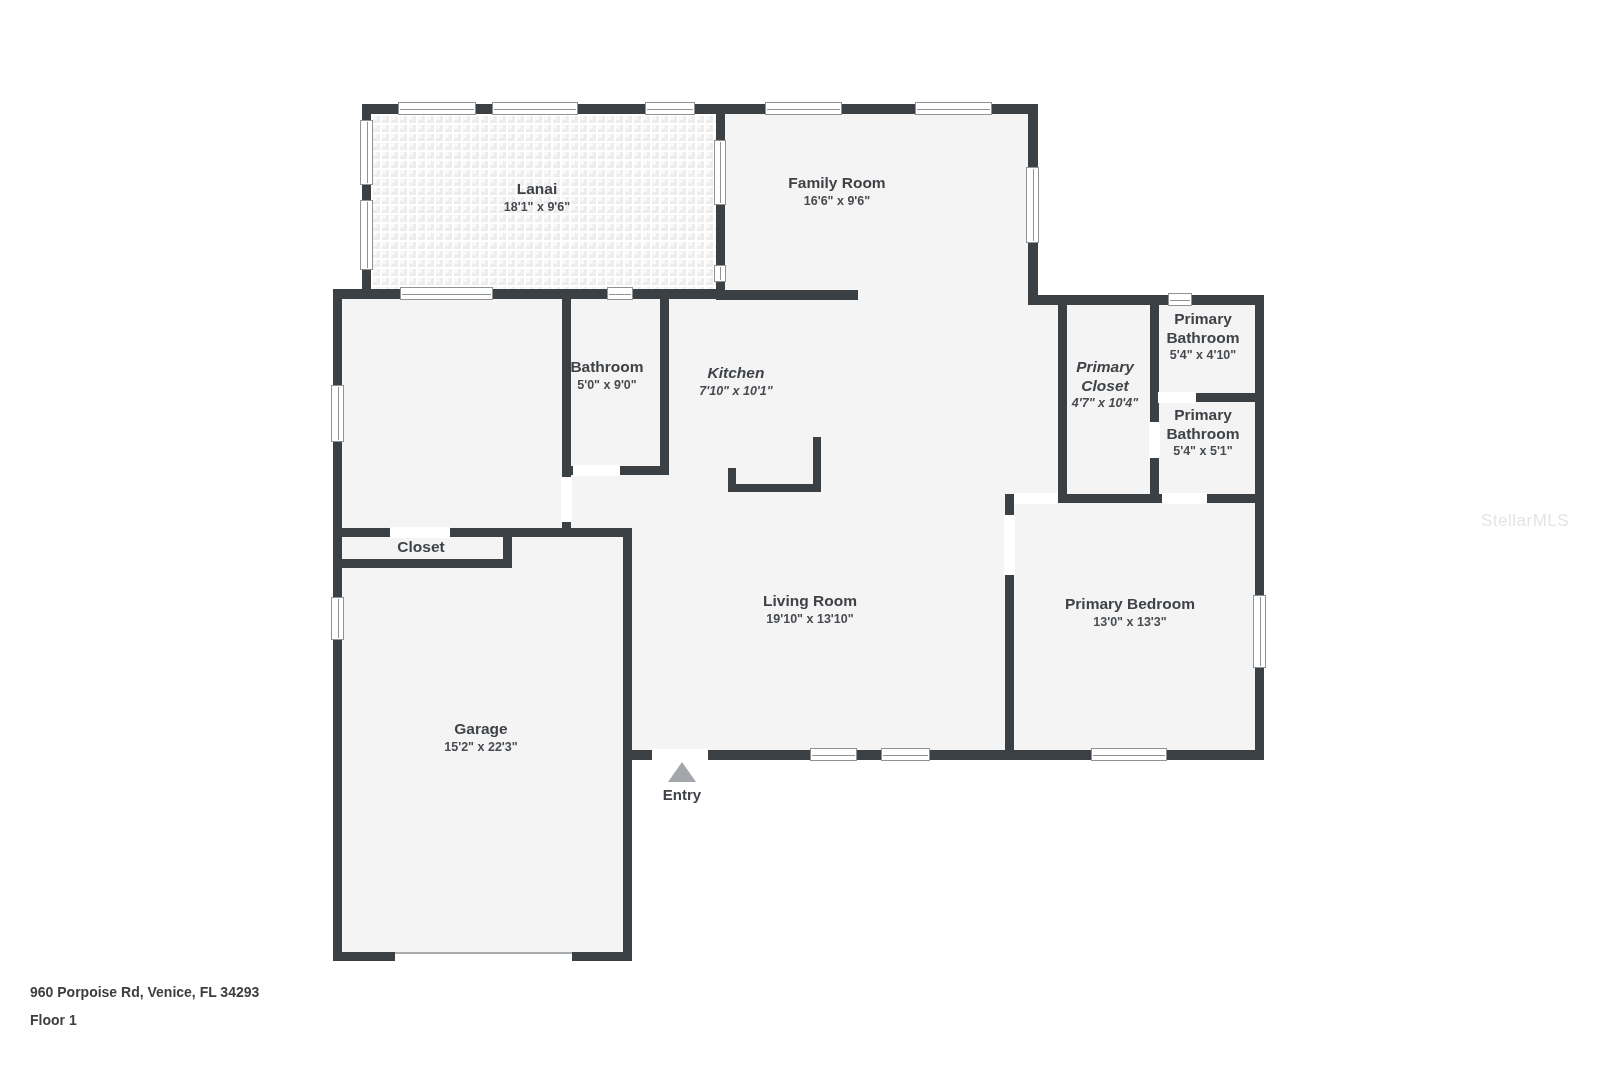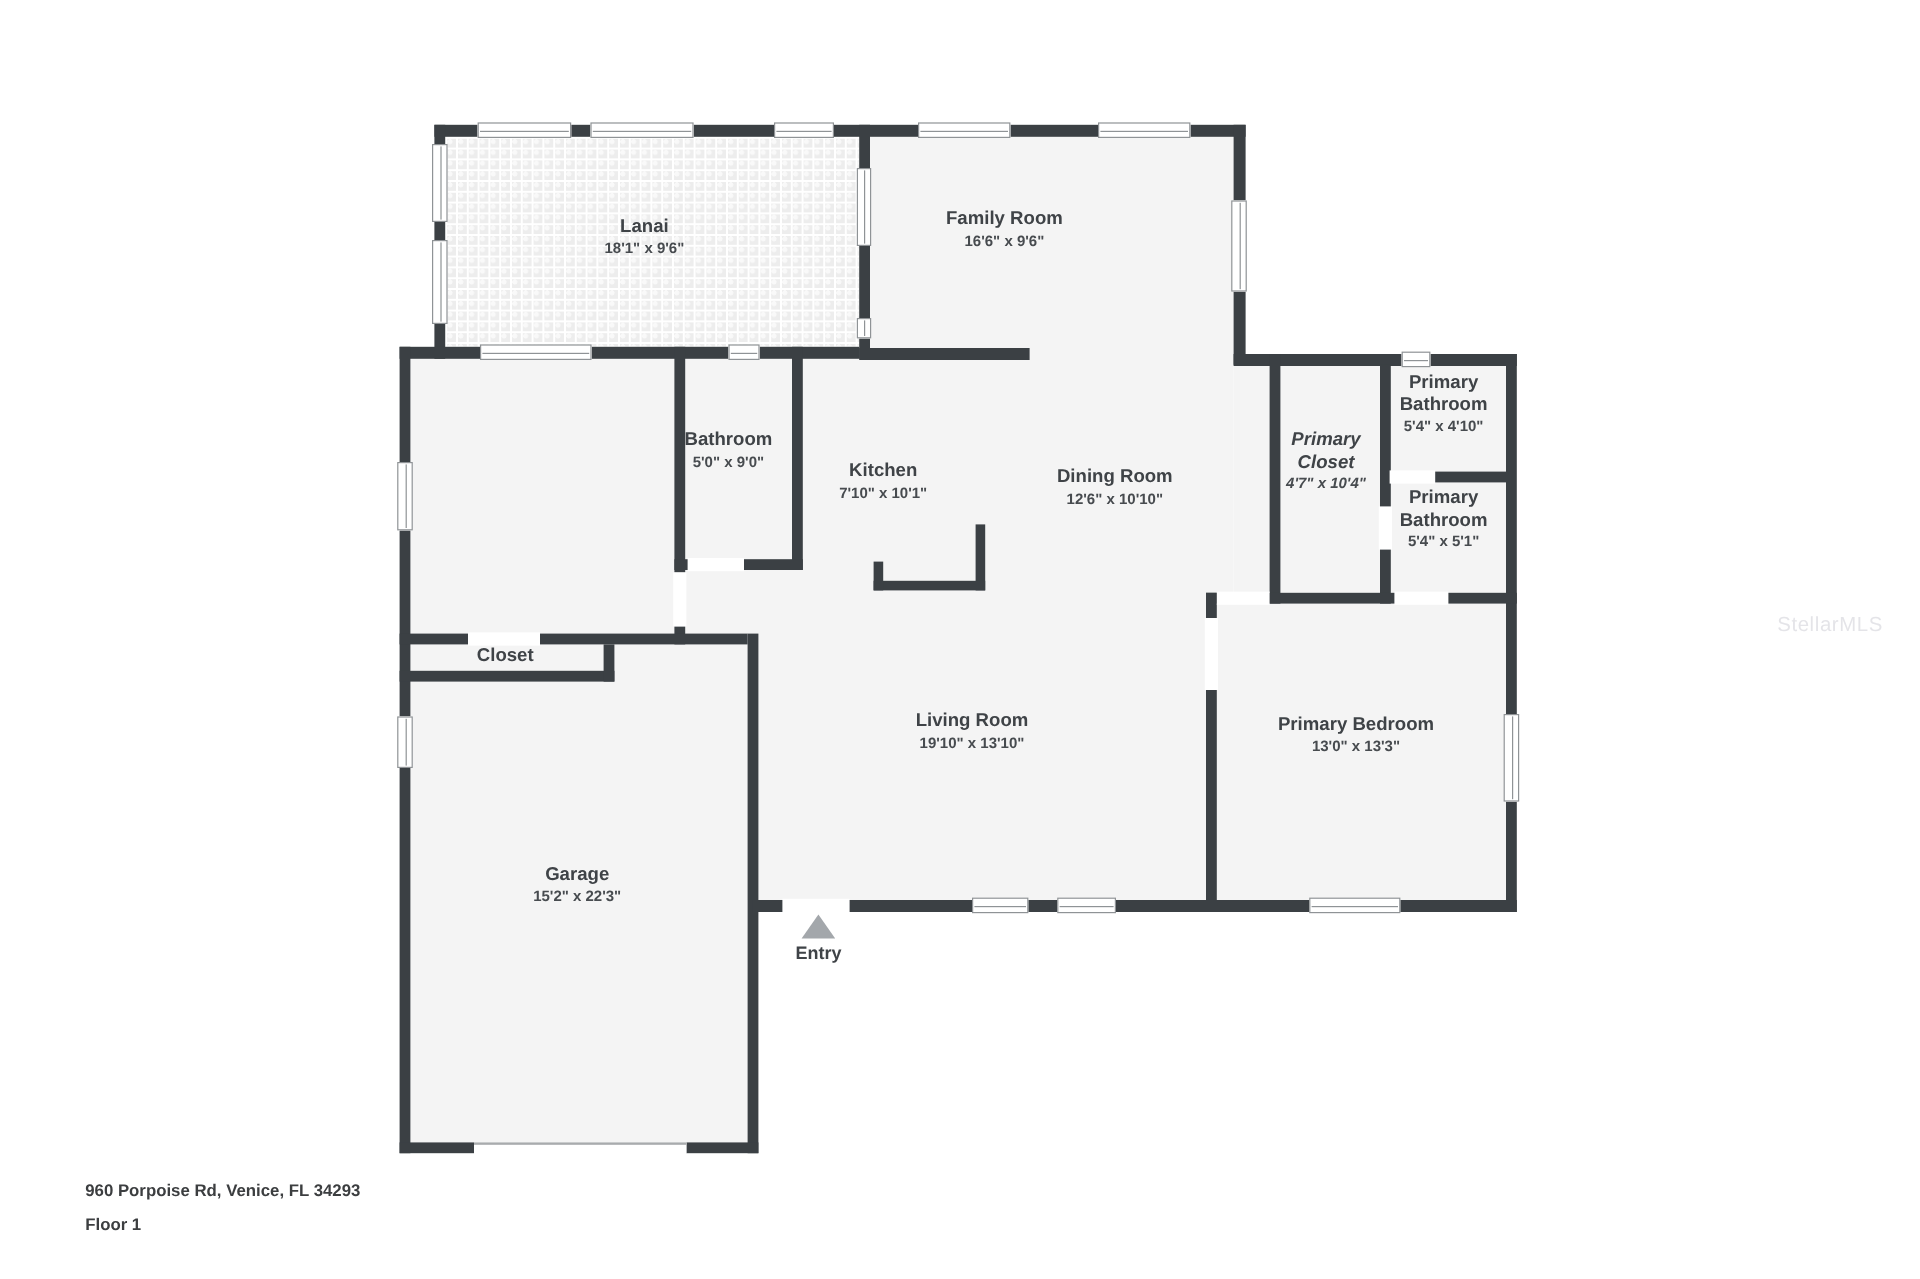--- a/index.html
+++ b/index.html
@@ -18,21 +18,21 @@
   .wnd{position:absolute;background:#ffffff;border:1px solid #8f9396;box-sizing:border-box;z-index:5;}
   .wnd-h:after{content:"";position:absolute;left:1px;right:1px;top:50%;height:1px;background:#8f9396;}
   .wnd-v:after{content:"";position:absolute;top:1px;bottom:1px;left:50%;width:1px;background:#8f9396;}
   .counter{position:absolute;background:#3b4044;z-index:2;}
   .rlabel{position:absolute;transform:translateX(-50%);text-align:center;color:#3f4347;z-index:6;line-height:1.2;}
   .rname{font-size:15.5px;font-weight:700;}
   .rdims{font-size:12.5px;font-weight:700;color:#474b4f;margin-top:1px;}
   .tri{position:absolute;width:0;height:0;border-left:14px solid transparent;border-right:14px solid transparent;
        border-bottom:20px solid #a3a7ab;z-index:6;}
   .entry-label{position:absolute;transform:translateX(-50%);font-size:15px;font-weight:700;color:#3f4347;z-index:6;}
-  .addr{position:absolute;left:30px;font-size:14px;font-weight:700;color:#3c3e40;z-index:6;margin-left:41px;}
+  .addr{position:absolute;left:30px;font-size:14px;font-weight:700;color:#3c3e40;z-index:6;}
   .disclaimer{position:absolute;left:785px;transform:translateX(-50%);top:1018px;font-size:11.5px;
               font-weight:700;color:#4c4e50;z-index:6;white-space:nowrap;}
   .watermark{position:absolute;left:1481px;top:511px;font-size:17px;color:rgba(130,133,150,0.22);
              letter-spacing:0.5px;z-index:6;}
 </style>
 </head>
 <body>
 
 <div class="canvas">
 
@@ -138,27 +138,23 @@
     <div class="rdims">18'1" x 9'6"</div>
   </div>
   <div class="rlabel" style="left:837px;top:174px;width:220px;">
     <div class="rname">Family Room</div>
     <div class="rdims">16'6" x 9'6"</div>
   </div>
   <div class="rlabel" style="left:607px;top:358px;width:120px;">
     <div class="rname">Bathroom</div>
     <div class="rdims">5'0" x 9'0"</div>
   </div>
-  <div class="rlabel" style="left:736px;top:384px;width:160px;">
+  <div class="rlabel" style="left:736px;top:364px;width:160px;font-style:italic;">
     <div class="rname">Kitchen</div>
     <div class="rdims">7'10" x 10'1"</div>
-  </div>
-  <div class="rlabel" style="left:929px;top:389px;width:200px;">
-    <div class="rname">Dining Room</div>
-    <div class="rdims">12'6" x 10'10"</div>
   </div>
   <div class="rlabel" style="left:1105px;top:358px;width:82px;font-style:italic;">
     <div class="rname">Primary Closet</div>
     <div class="rdims">4'7" x 10'4"</div>
   </div>
   <div class="rlabel" style="left:1203px;top:310px;width:95px;">
     <div class="rname">Primary Bathroom</div>
     <div class="rdims">5'4" x 4'10"</div>
   </div>
   <div class="rlabel" style="left:1203px;top:406px;width:95px;">

